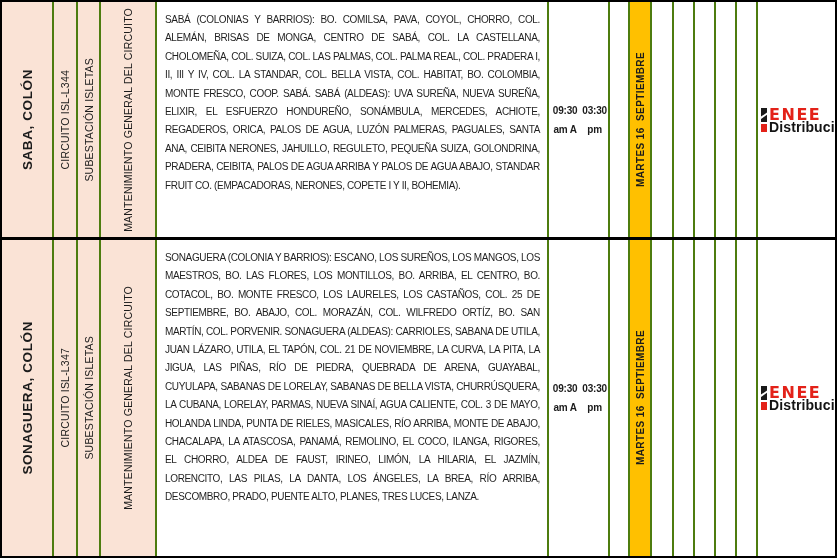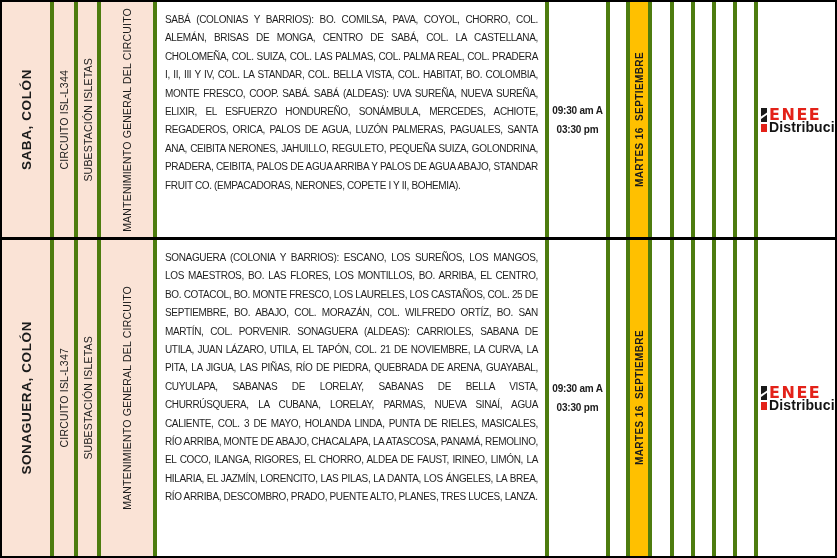--- a/index.html
+++ b/index.html
@@ -6,39 +6,39 @@
   body{font-family:"Liberation Sans","DejaVu Sans",sans-serif;color:#1b1b1b;}
   .table{
     width:837px;height:558px;box-sizing:border-box;
     border:2px solid #000;display:flex;flex-direction:column;background:#fff;
     --cols:52px 24px 23px 56px 392px 61px 20px 22px 22px 21px 21px 21px 21px 1fr;
   }
   .row{display:grid;grid-template-columns:var(--cols);}
   .row.r1{height:235px;border-bottom:3px solid #000;flex:none;}
   .row.r2{flex:1;min-height:0;}
   .c{
-    box-sizing:border-box;border-right:4px solid #4d7c0f;overflow:hidden;
+    box-sizing:border-box;border-right:2px solid #4d7c0f;overflow:hidden;
     display:flex;align-items:center;justify-content:center;background:#fff;
   }
   .c:last-child{border-right:none;padding-left:20px;}
   .pink{background:#FAE3D6;}
   .yellow{background:#FFC000;}
   .vt{
     writing-mode:vertical-rl;transform:rotate(180deg);
     white-space:pre;color:#1b1b1b;
   }
   .region-label{font-size:13.5px;font-weight:bold;letter-spacing:.6px;}
   .small-label{font-size:10.5px;letter-spacing:.2px;}
   .day-label{font-size:10px;font-weight:bold;letter-spacing:.4px;}
   .desc{display:block;padding:9px 7px 6px 8px;}
   .desc p{
     margin:0;font-size:10px;line-height:18.4px;letter-spacing:-0.35px;
     text-align:justify;color:#1f1f1f;
   }
-  .time{flex-direction:column;}
+  .time{flex-direction:row;justify-content:flex-end;}
   .time div{font-size:10px;font-weight:bold;line-height:19px;letter-spacing:-0.2px;text-align:center;}
   .logo{display:flex;align-items:flex-start;gap:2px;}
   .flag{width:6px;display:flex;flex-direction:column;margin-top:1px;}
   .flag-top{height:14px;background:#1a1a1a;position:relative;overflow:hidden;}
   .flag-top::after{
     content:"";position:absolute;left:-3px;top:6px;width:14px;height:2px;
     background:#fff;transform:rotate(-35deg);
   }
   .flag-bot{height:8px;background:#E32219;margin-top:2px;}
   .brand-text{display:flex;flex-direction:column;}

